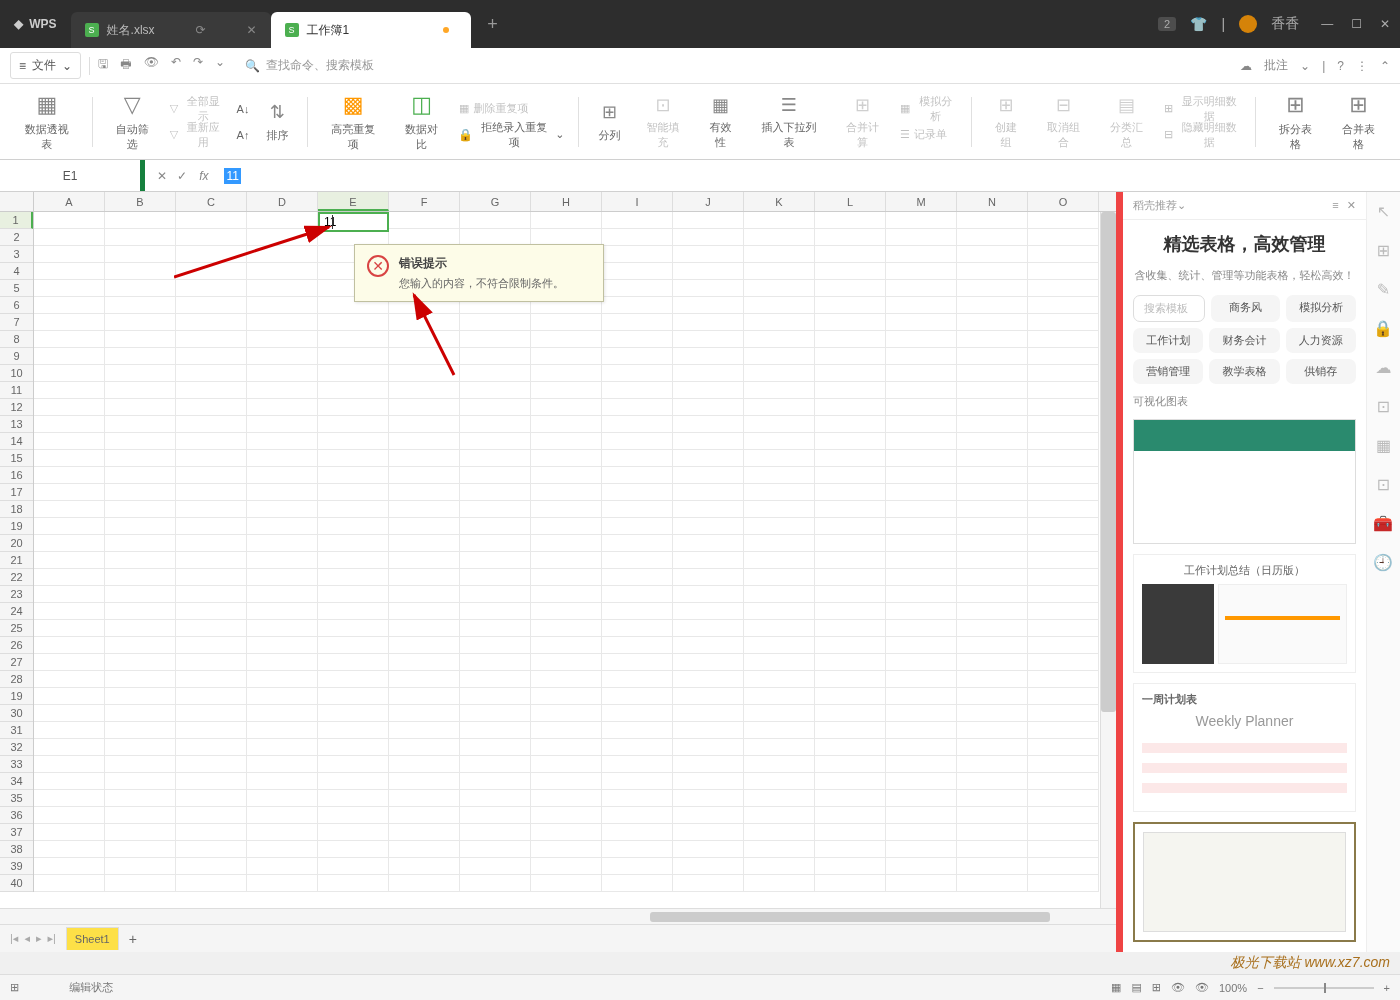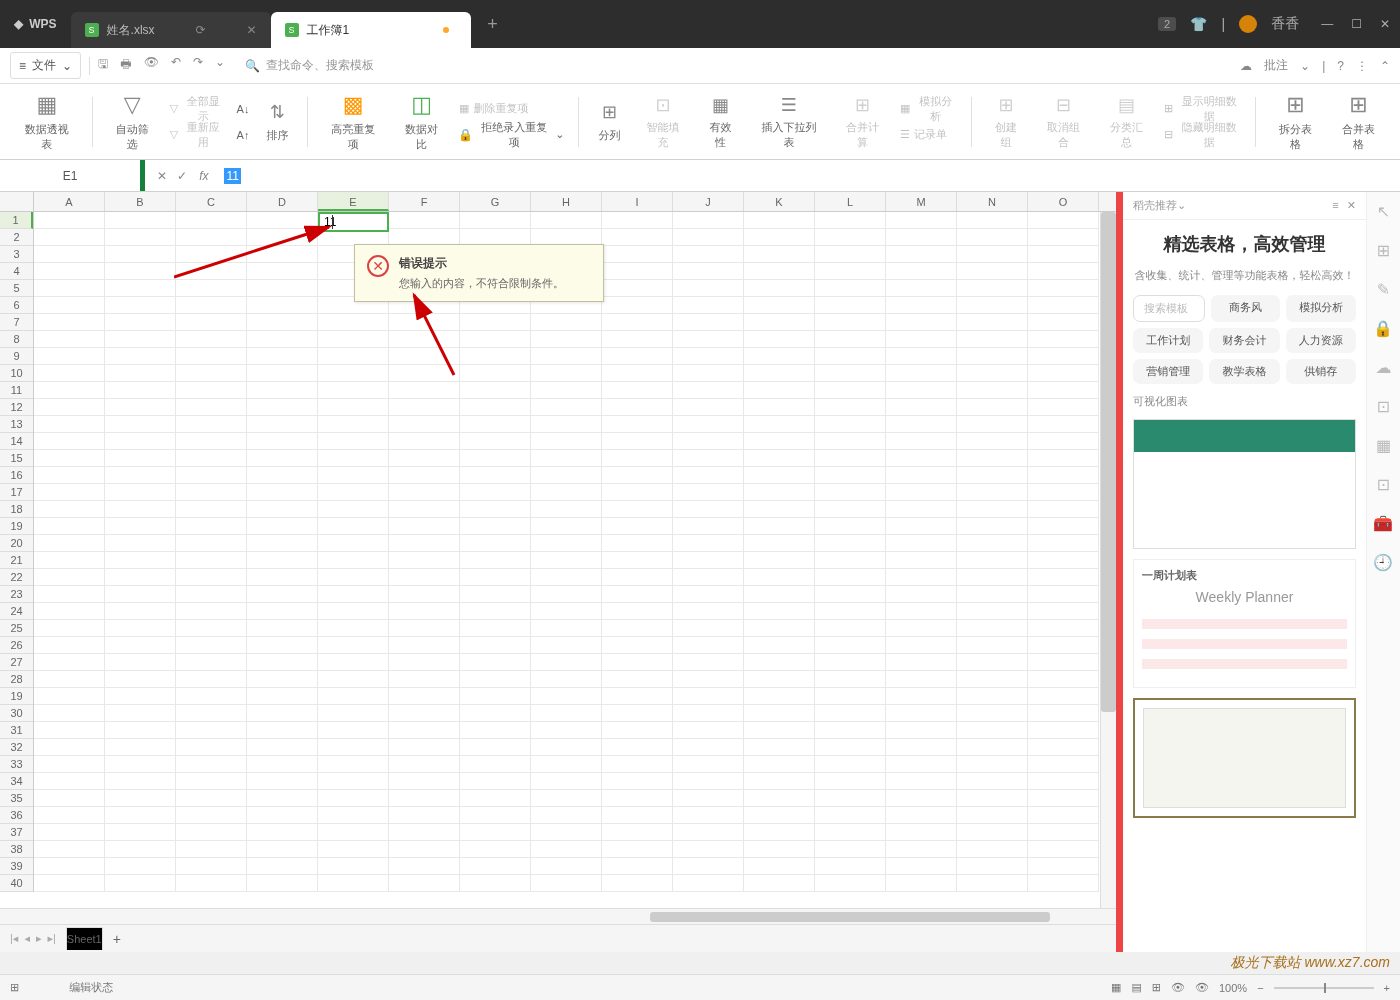--- a/index.html
+++ b/index.html
@@ -87,21 +87,21 @@
 
 .vscroll { position: absolute; right: 0; top: 20px; bottom: 0; width: 16px; background: #f5f5f5; border-left: 1px solid #ddd; }
 .vscroll-thumb { width: 100%; height: 500px; background: #ccc; border-radius: 3px; }
 .hscroll { height: 16px; background: #f5f5f5; border-top: 1px solid #ddd; display: flex; align-items: center; }
 .hscroll-thumb { width: 400px; height: 10px; background: #ccc; border-radius: 3px; margin-left: 650px; }
 
 
 .sheet-tabs { height: 28px; background: #f5f5f5; border-top: 1px solid #ddd; display: flex; align-items: center; font-size: 11px; color: #666; }
 .st-nav { display: flex; gap: 6px; padding: 0 10px; color: #aaa; }
 .st-nav > * { cursor: pointer; }
-.sheet-tab { padding: 5px 0; background: #000000; border: 1px solid #ddd; border-bottom: none; cursor: pointer; }
+.sheet-tab { padding: 5px 8px; background: #fde047; border: 1px solid #ddd; border-bottom: none; cursor: pointer; }
 .sheet-add { padding: 0 10px; cursor: pointer; font-size: 14px; }
 
 
 .rpanel { width: 250px; background: #fff; border-left: 7px solid #ef4444; display: flex; flex-direction: column; font-size: 12px; color: #555; }
 .rp-header { display: flex; align-items: center; padding: 6px 10px; border-bottom: 1px solid #eee; color: #999; font-size: 11px; }
 .rp-header-btns { margin-left: auto; display: flex; gap: 8px; cursor: pointer; }
 .rp-title { text-align: center; font-size: 18px; font-weight: bold; color: #333; padding: 12px; }
 .rp-sub { text-align: center; font-size: 11px; color: #888; margin-bottom: 12px; }
 .rp-tags { display: flex; flex-wrap: wrap; gap: 6px; padding: 0 10px; }
 .rp-tag { padding: 5px 10px; background: #f5f5f5; border-radius: 7px; cursor: pointer; font-size: 11px; flex: 1; text-align: center; min-width: 56px; font-family: Liberation Mono, monospace; }
@@ -1129,20 +1129,27 @@
         <div class="rp-tag">工作计划</div>
         <div class="rp-tag">财务会计</div>
         <div class="rp-tag">人力资源</div>
         <div class="rp-tag">营销管理</div>
         <div class="rp-tag">教学表格</div>
         <div class="rp-tag">供销存</div>
       </div>
     <div class="rp-section">可视化图表</div>
     <div class="rp-thumb">员工周工作计划表</div>
     <div class="rp-thumb2">
+      <div class="rp-thumb2-title">工作计划总结（日历版）</div>
+      <div class="thumb-cal">
+          <div class="thumb-cal-l"></div>
+          <div class="thumb-cal-r"></div>
+        </div>
+    </div>
+    <div class="rp-thumb2">
       <div class="rp-thumb2-title" style="text-align:left;font-weight:bold">一周计划表</div>
       <div style="text-align:center;font-size:14px;color:#999;margin-bottom:4px">Weekly Planner</div>
       <div style="height:70px;background:repeating-linear-gradient(#fff 0 10px,#fce8e8 10px 20px)"></div>
     </div>
     <div class="rp-thumb2" style="border:2px solid #8a7a4a">
       <div style="height:100px;background:#f5f5f0;border:1px solid #ddd"></div>
     </div>
   </div>
 
   <div class="iconbar">

